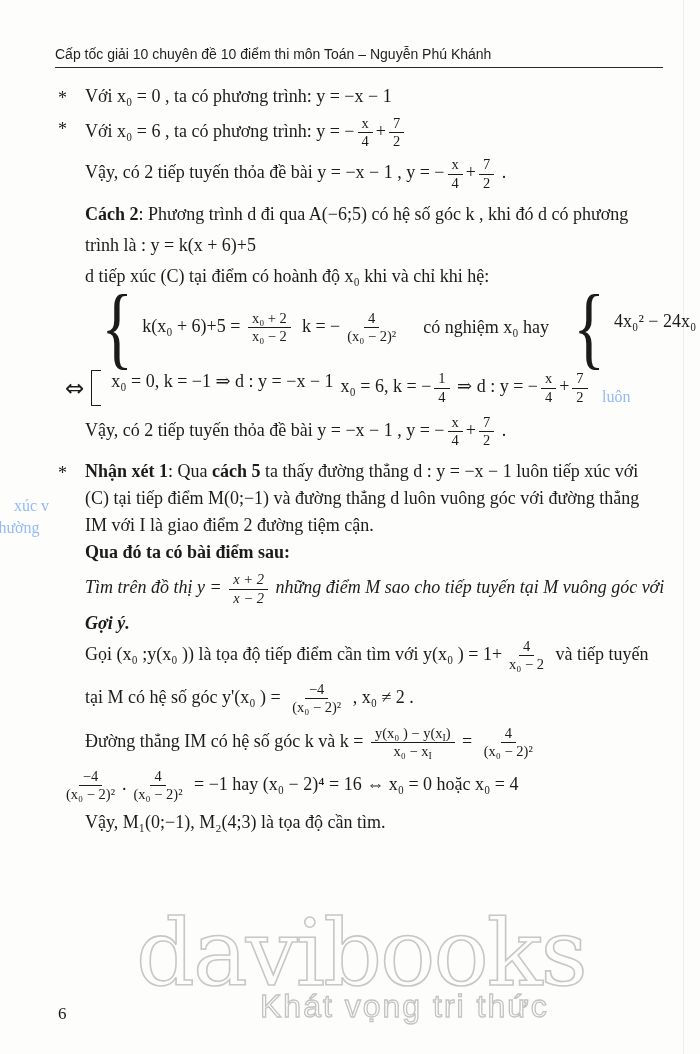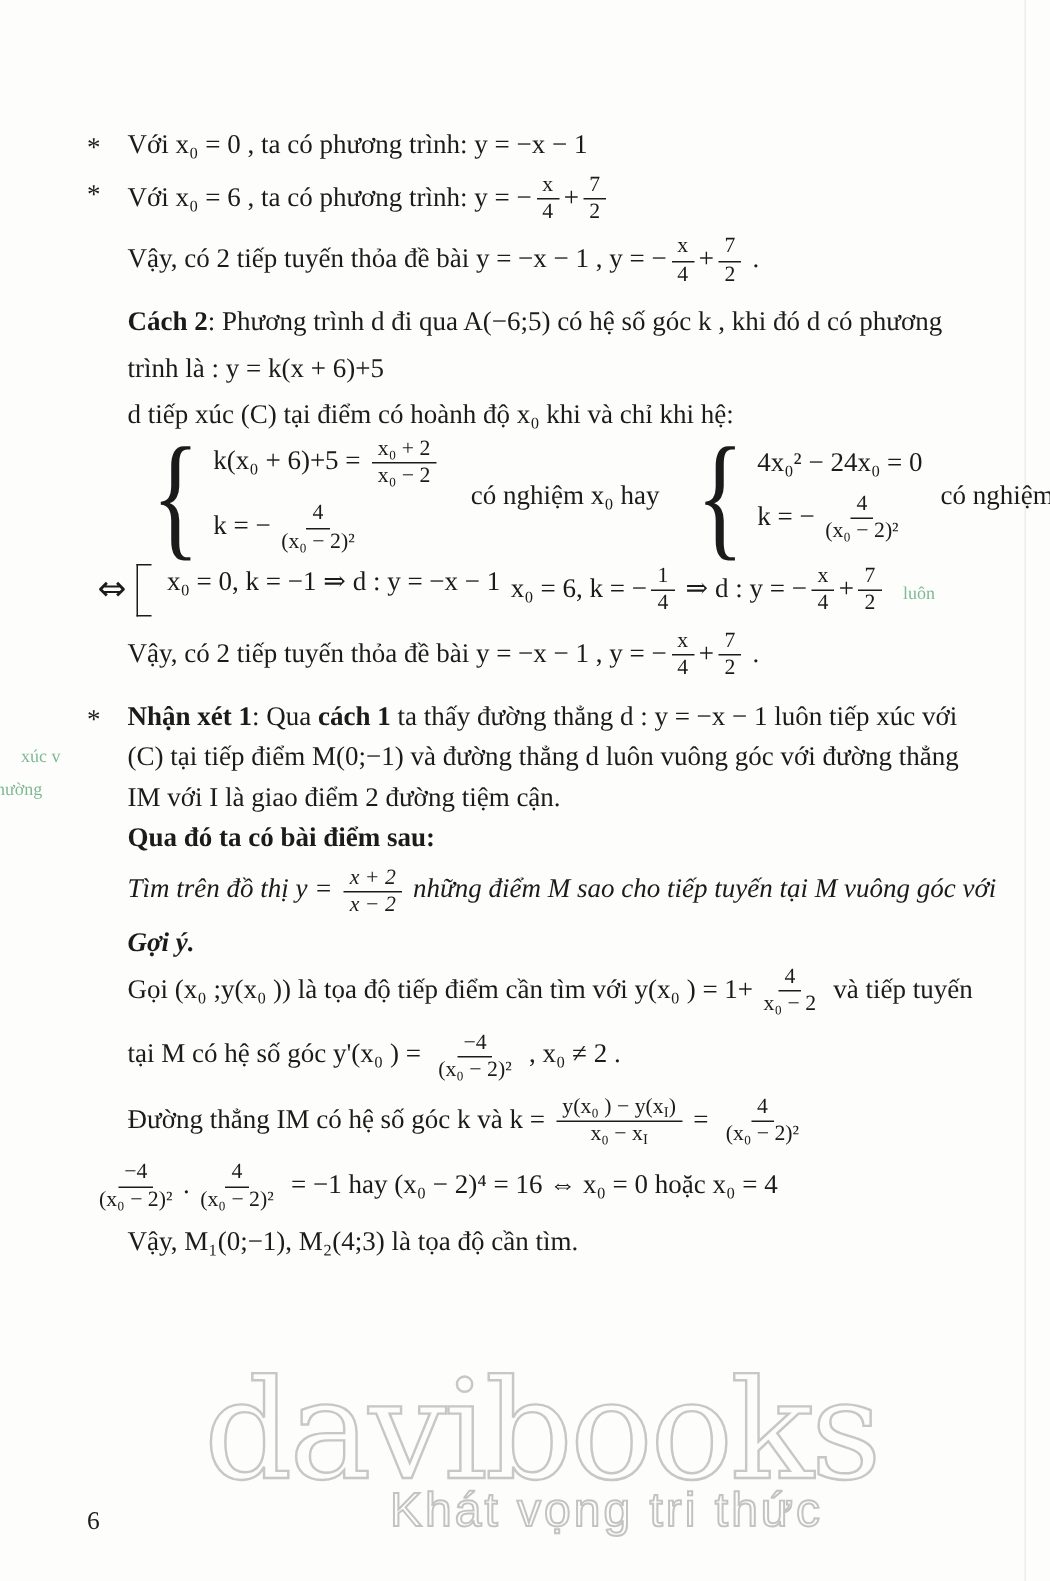--- a/index.html
+++ b/index.html
@@ -24,48 +24,49 @@
     margin:1px 3px;font-size:14.5px;line-height:1.05;
   }
   .frac>.num{padding:0 4px 1px;border-bottom:1.4px solid #1b1b1b;}
   .frac>.den{padding:1px 4px 0;}
   sub{font-size:68%;vertical-align:-0.28em;line-height:0;}
   .system{display:flex;align-items:center;margin-left:40px;white-space:nowrap;}
   .brace{
     font-family:"Liberation Serif","DejaVu Serif",serif;font-size:92px;line-height:.8;
     font-weight:400;transform:scaleX(.72);transform-origin:center;flex:0 0 auto;
   }
-  .sys-col{display:flex;flex-direction:column;gap:8px;margin-left:3px;justify-content:space-between;}
+  .sys-col{display:flex;flex-direction:row;gap:8px;margin-left:3px;justify-content:space-between;}
   .sys-row,.case-row{line-height:23px;}
   .sys-mid{margin:0 18px 0 20px;}
   .sys-tail{margin-left:12px;}
   .cases{display:flex;align-items:center;margin-left:10px;white-space:nowrap;}
   .iff{font-size:23px;margin-right:7px;font-family:"DejaVu Sans",sans-serif;}
   .sqbracket{align-self:stretch;width:9px;border:1.8px solid #1b1b1b;border-right:none;margin-right:10px;flex:0 0 auto;}
   .case-col{display:flex;flex-direction:row;gap:7px;}
   .wm-brand{
     position:absolute;left:136px;top:908px;z-index:1;font-family:"DejaVu Serif",serif;
     font-size:92px;line-height:1;color:transparent;-webkit-text-stroke:1.6px #c7c7c7;
     letter-spacing:-2px;white-space:nowrap;
   }
   .wm-slogan{
     position:absolute;left:260px;top:990px;z-index:1;font-family:Liberation Sans, sans-serif;
     font-size:32px;line-height:1;color:transparent;-webkit-text-stroke:1.3px #c3c3c3;
     letter-spacing:2px;white-space:nowrap;
   }
   .page-number{position:absolute;left:58px;top:1004px;font-size:17px;z-index:2;}
-  .ghost{position:absolute;font-size:12px;color:#15803d;opacity:.55;z-index:0;white-space:nowrap;}
+  .ghost{position:absolute;font-size:16px;color:#3b82f6;opacity:.55;z-index:0;white-space:nowrap;}
   .edge-line{position:absolute;right:16px;top:0;width:1px;height:100%;background:rgba(100,100,100,.10);z-index:0;}
 </style>
 </head>
 <body>
 
 <div class="doc">
   <div class="edge-line"></div>
 
+  <div class="header">Cấp tốc giải 10 chuyên đề 10 điểm thi môn Toán – Nguyễn Phú Khánh</div>
 
   <div class="content">
       <div class="line mb6"><span class="star">*</span><span>Với  x₀ = 0 , ta có phương trình:  y = −x − 1</span></div>
       <div class="line mb6"><span class="star">*</span><span>Với  x₀ = 6 , ta có phương trình:  y = −<span class="frac">
             <span class="num">x</span>
             <span class="den">4</span>
           </span>+<span class="frac">
             <span class="num">7</span>
             <span class="den">2</span>
           </span></span></div>
@@ -119,21 +120,21 @@
             </span></div>
         </div>
       </div>
       <div class="line mb10"><span>Vậy, có 2  tiếp tuyến thỏa đề bài  y = −x − 1 ,  y = −<span class="frac">
             <span class="num">x</span>
             <span class="den">4</span>
           </span>+<span class="frac">
             <span class="num">7</span>
             <span class="den">2</span>
           </span> .</span></div>
-      <div class="line mb2"><span class="star">*</span><span class="b ">Nhận xét 1</span><span>: Qua </span><span class="b ">cách 1</span><span> ta thấy đường thẳng  d :  y = −x − 1  luôn tiếp xúc với</span></div>
+      <div class="line mb2"><span class="star">*</span><span class="b ">Nhận xét 1</span><span>: Qua </span><span class="b ">cách 5</span><span> ta thấy đường thẳng  d :  y = −x − 1  luôn tiếp xúc với</span></div>
       <div class="line mb2"><span>(C) tại tiếp điểm  M(0;−1)  và đường thẳng  d  luôn vuông góc với đường thẳng</span></div>
       <div class="line mb2"><span>IM  với  I  là giao điểm  2  đường tiệm cận.</span></div>
       <div class="line mb6"><span class="b ">Qua đó ta có bài điểm sau:</span></div>
       <div class="line mb4"><span class="i">Tìm trên đồ thị  y = <span class="frac">
             <span class="num">x + 2</span>
             <span class="den">x − 2</span>
           </span>  những điểm  M  sao cho tiếp tuyến tại  M  vuông góc với</span></div>
       <div class="line mb2"><span class="b i">Gợi ý.</span></div>
       <div class="line mb8"><span>Gọi  (x₀ ;y(x₀ ))  là tọa độ tiếp điểm  cần tìm với  y(x₀ ) = 1+<span class="frac">
             <span class="num">4</span>

